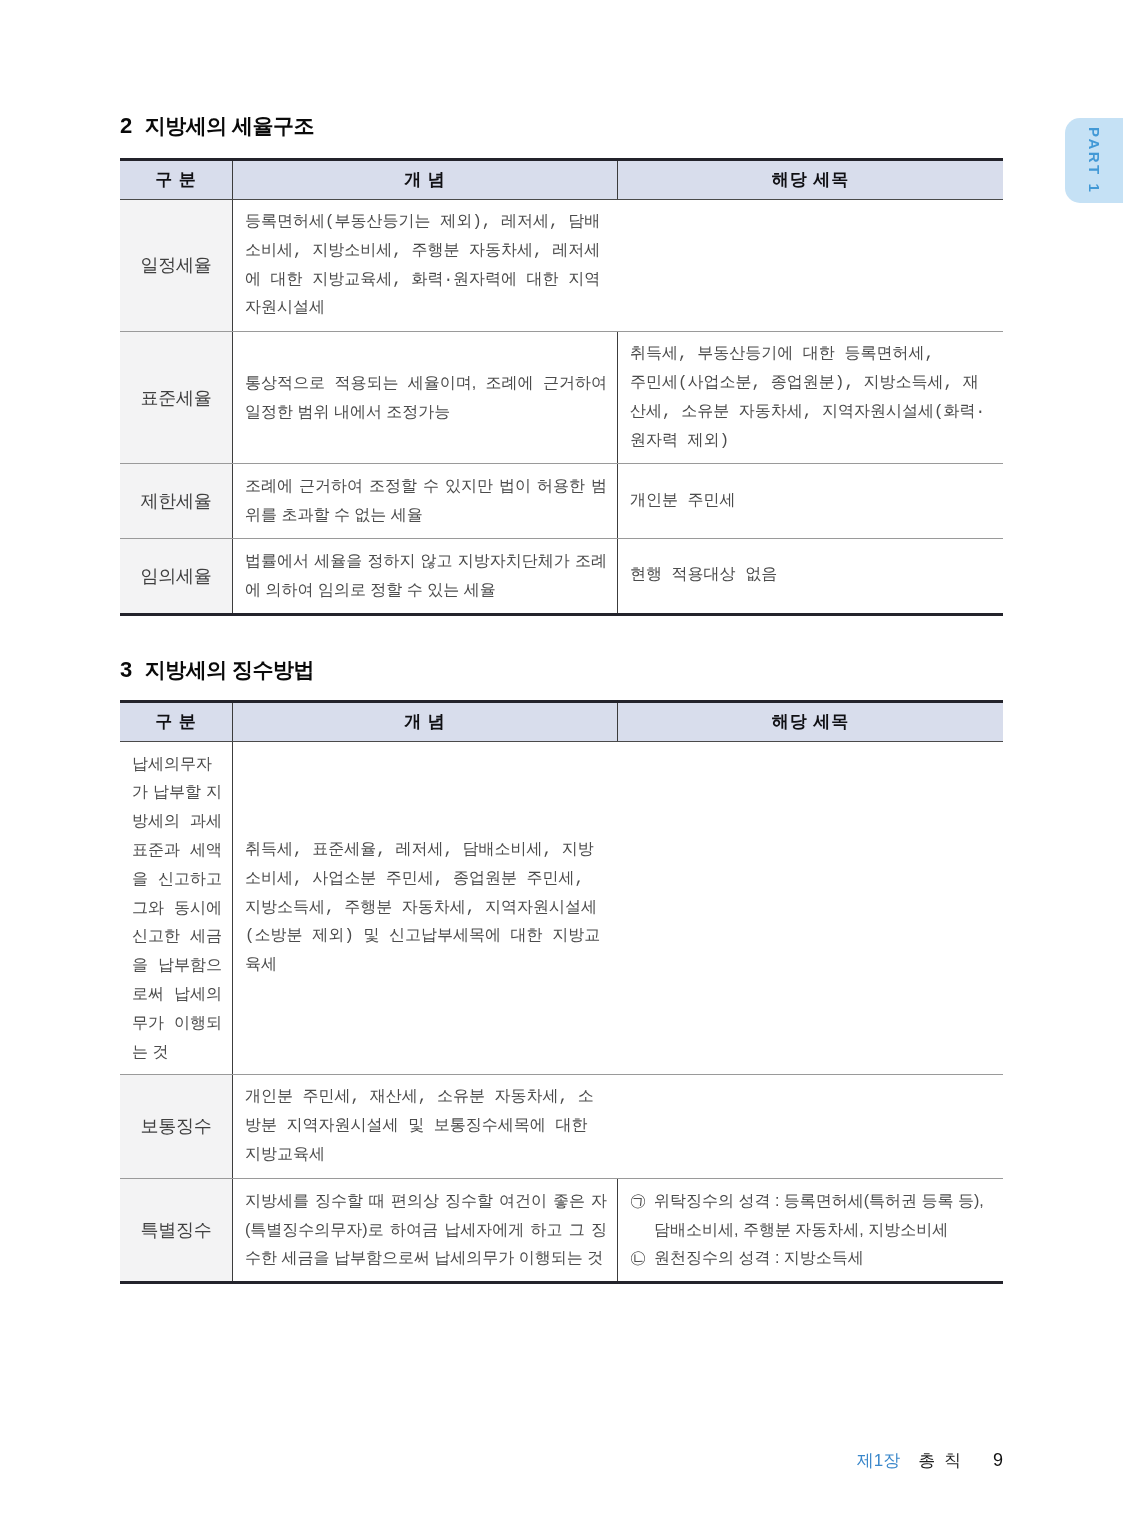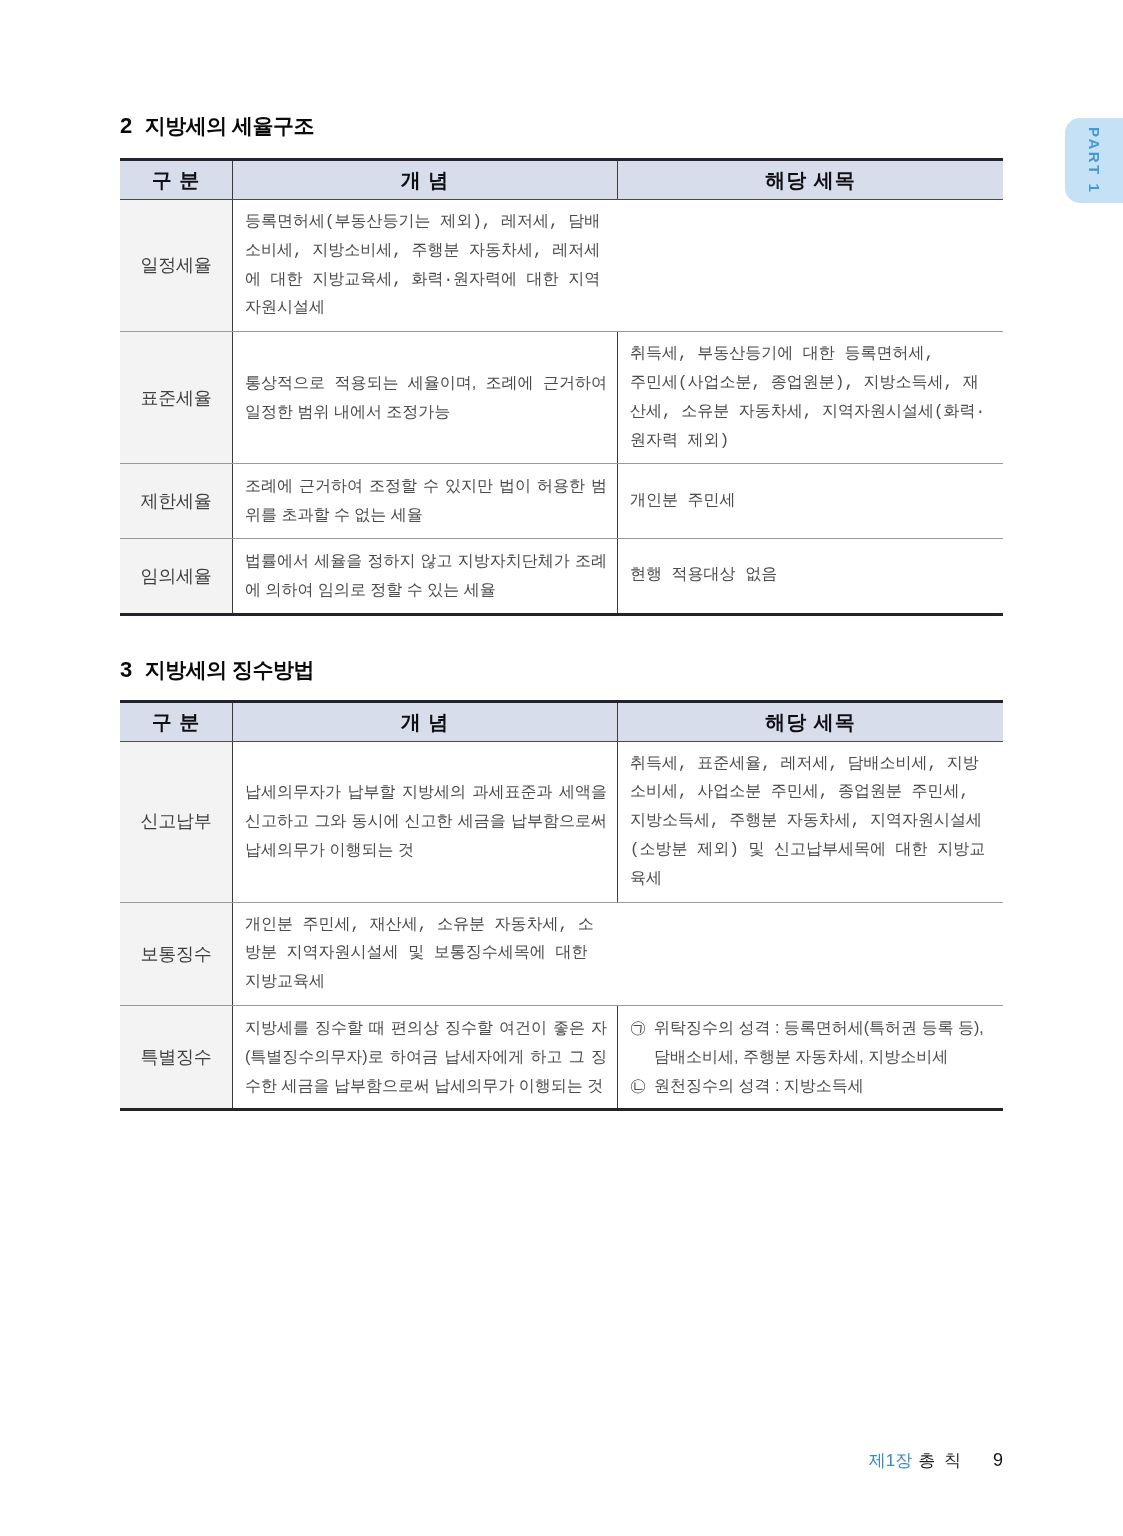--- a/index.html
+++ b/index.html
@@ -37,21 +37,21 @@
     display:flex; align-items:center;
     border-right:1px solid #3c3c3c;
     padding:8px 10px 8px 12px;
     font-size:16px; line-height:1.8; color:#4b4b4b;
     word-break:break-all;
   }
   .cell:last-child { border-right:none; }
 
   .header .cell {
     background:#d8ddec; justify-content:center;
-    font-weight:700; font-size:20px; color:#101014;
+    font-weight:700; font-size:17px; color:#101014;
     padding:6px 4px; min-height:38px; line-height:1.3;
     letter-spacing:1px;
   }
   .cat-cell {
     background:#f3f3f4; justify-content:center; text-align:center;
     font-size:18px; color:#3f3f3f; padding:6px 4px;
     letter-spacing:-0.3px;
   }
   .txt { white-space:pre-line; text-align:justify; width:100%; }
   .items-cell .txt { text-align:left;font-family:Liberation Mono, monospace; }
@@ -81,21 +81,21 @@
     writing-mode:vertical-rl;
     color:#4299d6; font-weight:700; font-size:15px;
     letter-spacing:2.5px;
   }
 
   .footer {
     position:absolute; top:1449px; right:120px;
     display:flex; align-items:baseline;
     font-size:17px; color:#1d1d1d;
   }
-  .footer .chapter { color:#3a87ca; margin-right:6px; }
+  .footer .chapter { color:#3a87ca; margin-right:18px; }
   .footer .chapter-title { letter-spacing:2px; }
   .footer .page-num { margin-left:30px; font-size:18px; color:#111; }
 </style>
 </head>
 <body>
 
 <div class="part-tab">
   <span class="part-label">PART 1</span>
 </div>
 
@@ -153,21 +153,20 @@
     <span>지방세의 징수방법</span>
   </div>
 
   <div class="tax-table">
     <div class="t-row header">
       <div class="cell">구 분</div>
       <div class="cell">개 념</div>
       <div class="cell">해당 세목</div>
     </div>
     <div class="t-row t2-r1">
-      <div class="cell cat-cell">신고납부</div>
       <div class="cell">
           <div class="txt">납세의무자가 납부할 지방세의 과세표준과 세액을 신고하고 그와 동시에 신고한 세금을 납부함으로써 납세의무가 이행되는 것</div>
         </div>
       <div class="cell items-cell">
           <div class="txt">취득세, 표준세율, 레저세, 담배소비세, 지방소비세, 사업소분 주민세, 종업원분 주민세, 지방소득세, 주행분 자동차세, 지역자원시설세(소방분 제외) 및 신고납부세목에 대한 지방교육세</div>
         </div>
     </div>
     <div class="t-row t2-r2">
       <div class="cell cat-cell">보통징수</div>
       <div class="cell items-cell">

